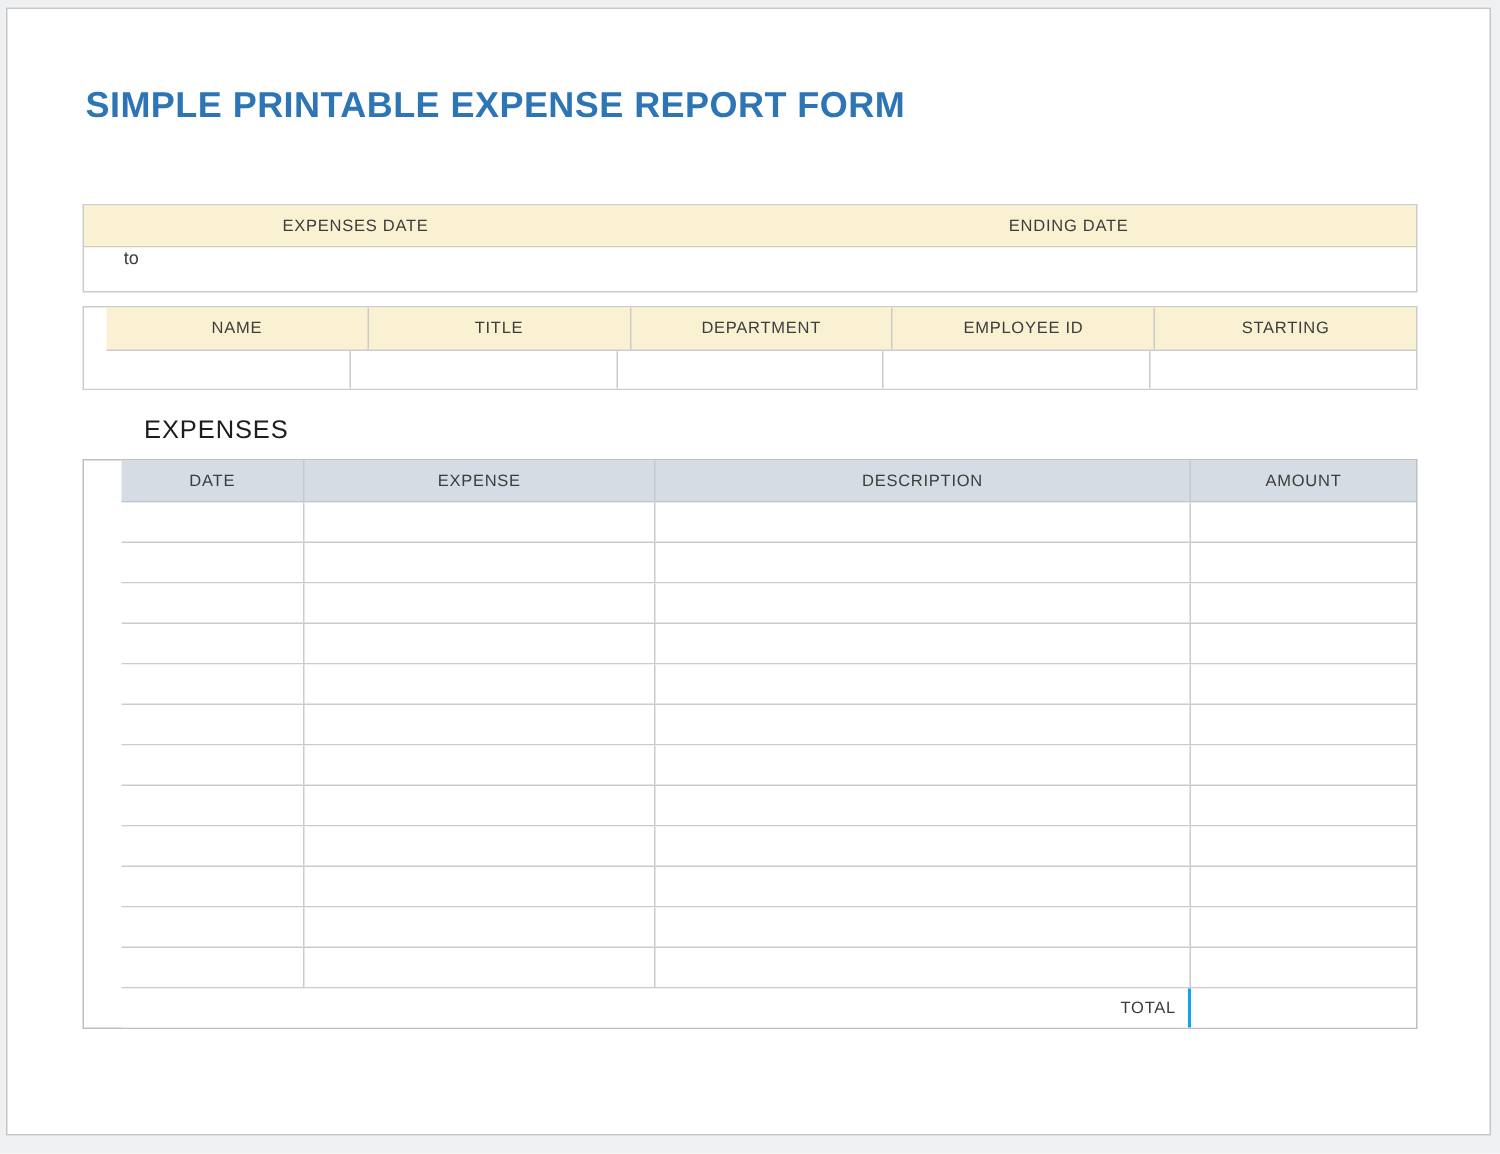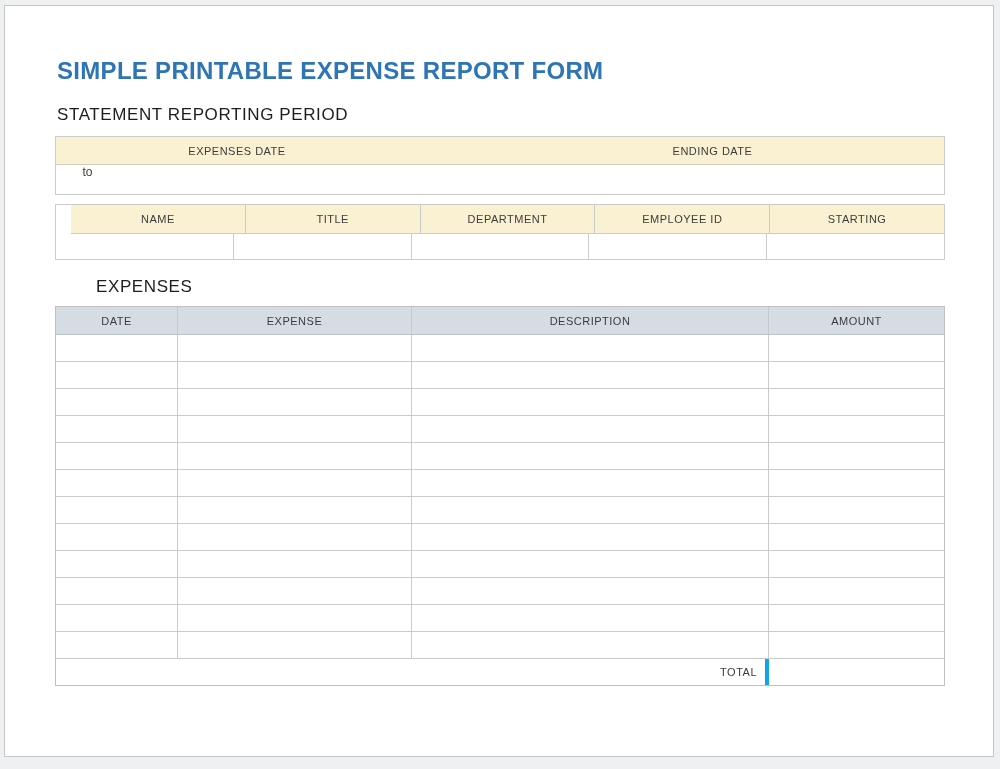--- a/index.html
+++ b/index.html
@@ -44,48 +44,47 @@
   .to-label{font-size:12px;color:#3c3c3c;letter-spacing:0;}
 
   
   .t2{top:198px;border:1px solid #cccccc;}
   .t2 .hrow{height:29px;background:#faf0d2;border-bottom:1px solid #cccccc;margin-left:15px;}
   .t2 .drow{height:25px;background:#fff;}
   .t2 .cell{flex:1;border-right:1px solid #cbcbcb;}
   .t2 .cell:last-child{border-right:none;}
 
   
-  .t3{top:300px;border:1px solid #bfbfbf;}
+  .t3{top:300px;border:1px solid #bfbfbf;padding-left:25px;}
   .t3 .hrow{height:28px;background:#d6dce4;border-bottom:1px solid #bec4cb;}
   .t3 .hrow .cell{border-right:1px solid #c3c9d0;}
   .t3 .hrow .cell:last-child{border-right:none;}
   .exp-row{display:flex;height:27px;box-sizing:border-box;border-bottom:1px solid #cbcbcb;background:#fff;}
   .exp-row .cell{border-right:1px solid #cbcbcb;}
   .exp-row .cell:last-child{border-right:none;}
   .c-date{width:122px;}
   .c-exp{width:234px;}
   .c-desc{width:357px;}
   .c-amt{flex:1;}
   .total-row{display:flex;height:26px;box-sizing:border-box;background:#fff;}
   .total-row .lbl{
-    width:713px;box-sizing:border-box;border-right:4px solid #0ea5e9;
+    width:713px;box-sizing:border-box;border-right:2px solid #0ea5e9;
     display:flex;align-items:center;justify-content:flex-end;padding-right:8px;
     font-size:11px;color:#3c3c3c;letter-spacing:.5px;
   }
   .total-row .amt{flex:1;}
 </style>
 </head>
 <body>
 
 <div class="stage">
   <div class="page">
 
     <div class="title">SIMPLE PRINTABLE EXPENSE REPORT FORM</div>
 
-    <div class="sec-heading h1">STATEMENT REPORTING PERIOD</div>
 
     <div class="tbl t1">
       <div class="row hrow">
         <div class="cell c-start">EXPENSES DATE</div>
         <div class="cell c-to"></div>
         <div class="cell c-end">ENDING DATE</div>
       </div>
       <div class="row drow">
         <div class="cell c-start"></div>
         <div class="cell c-to to-label">to</div>

